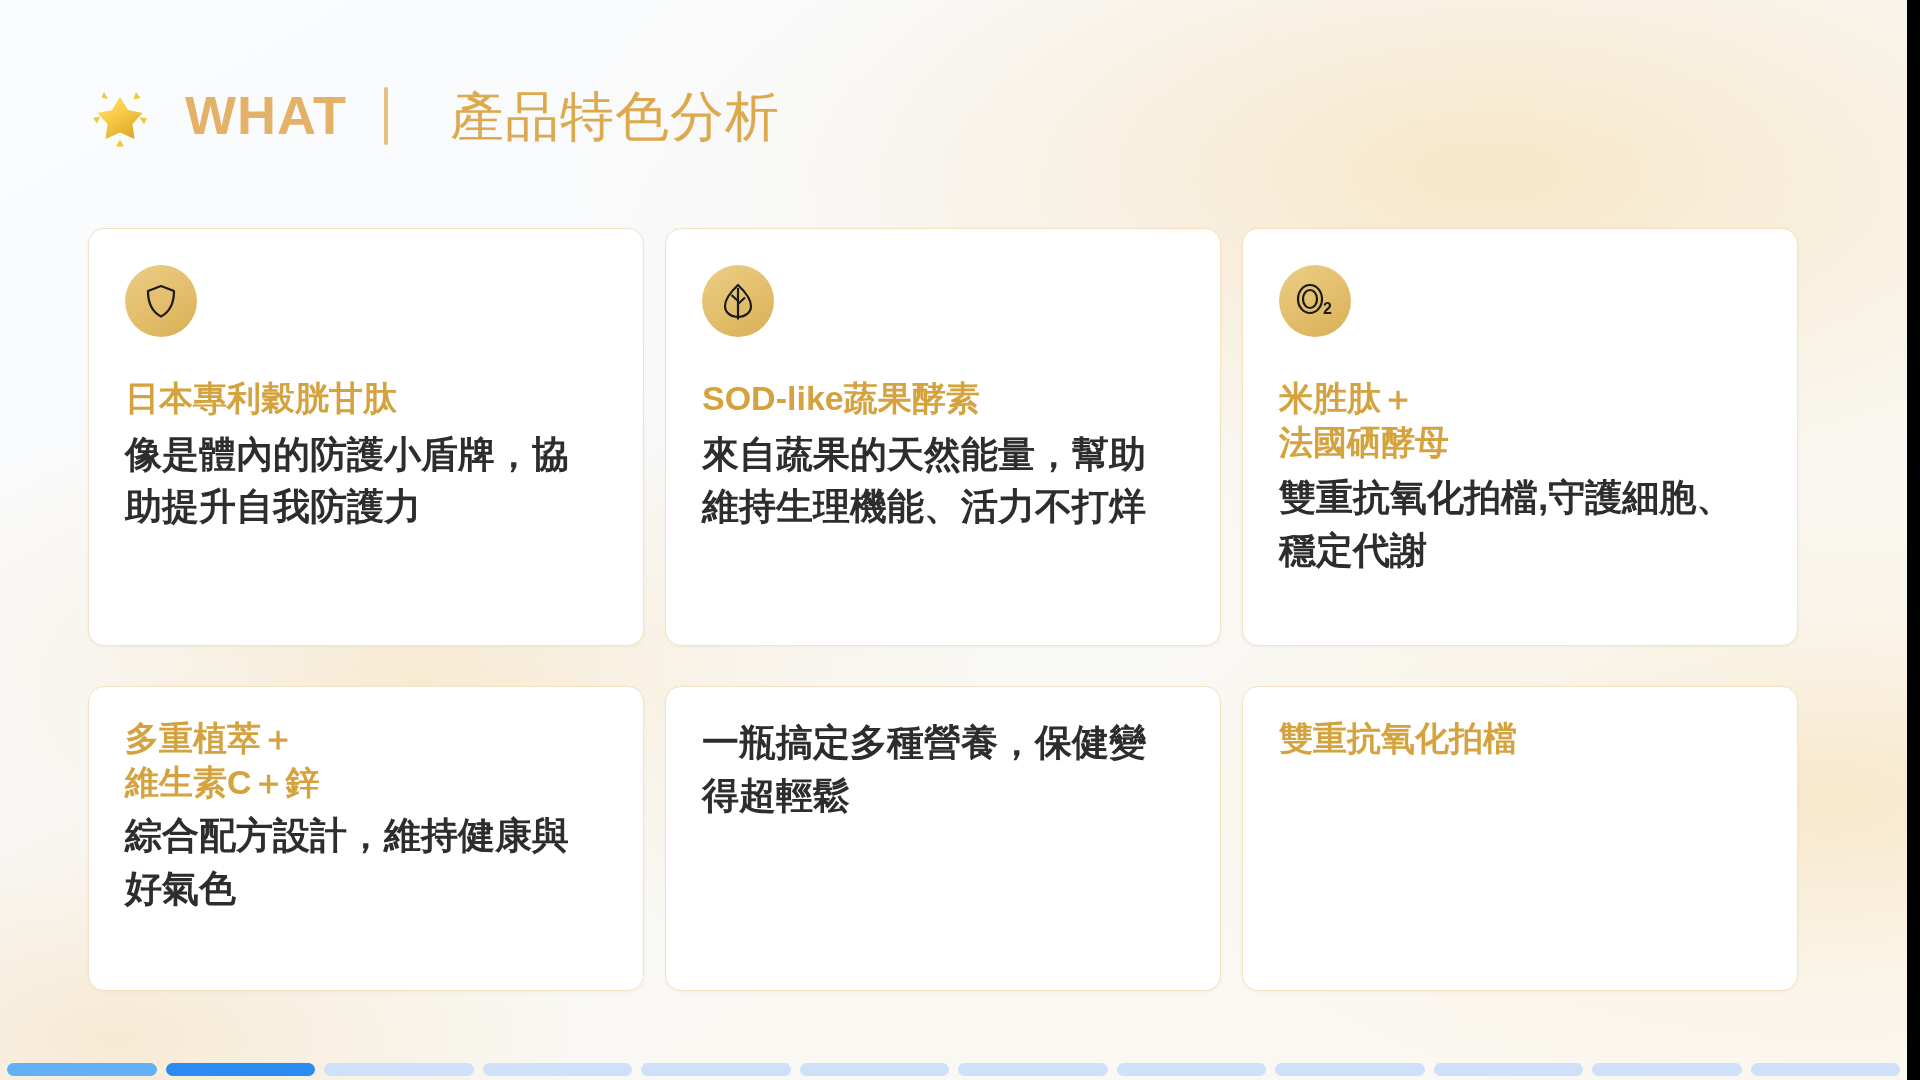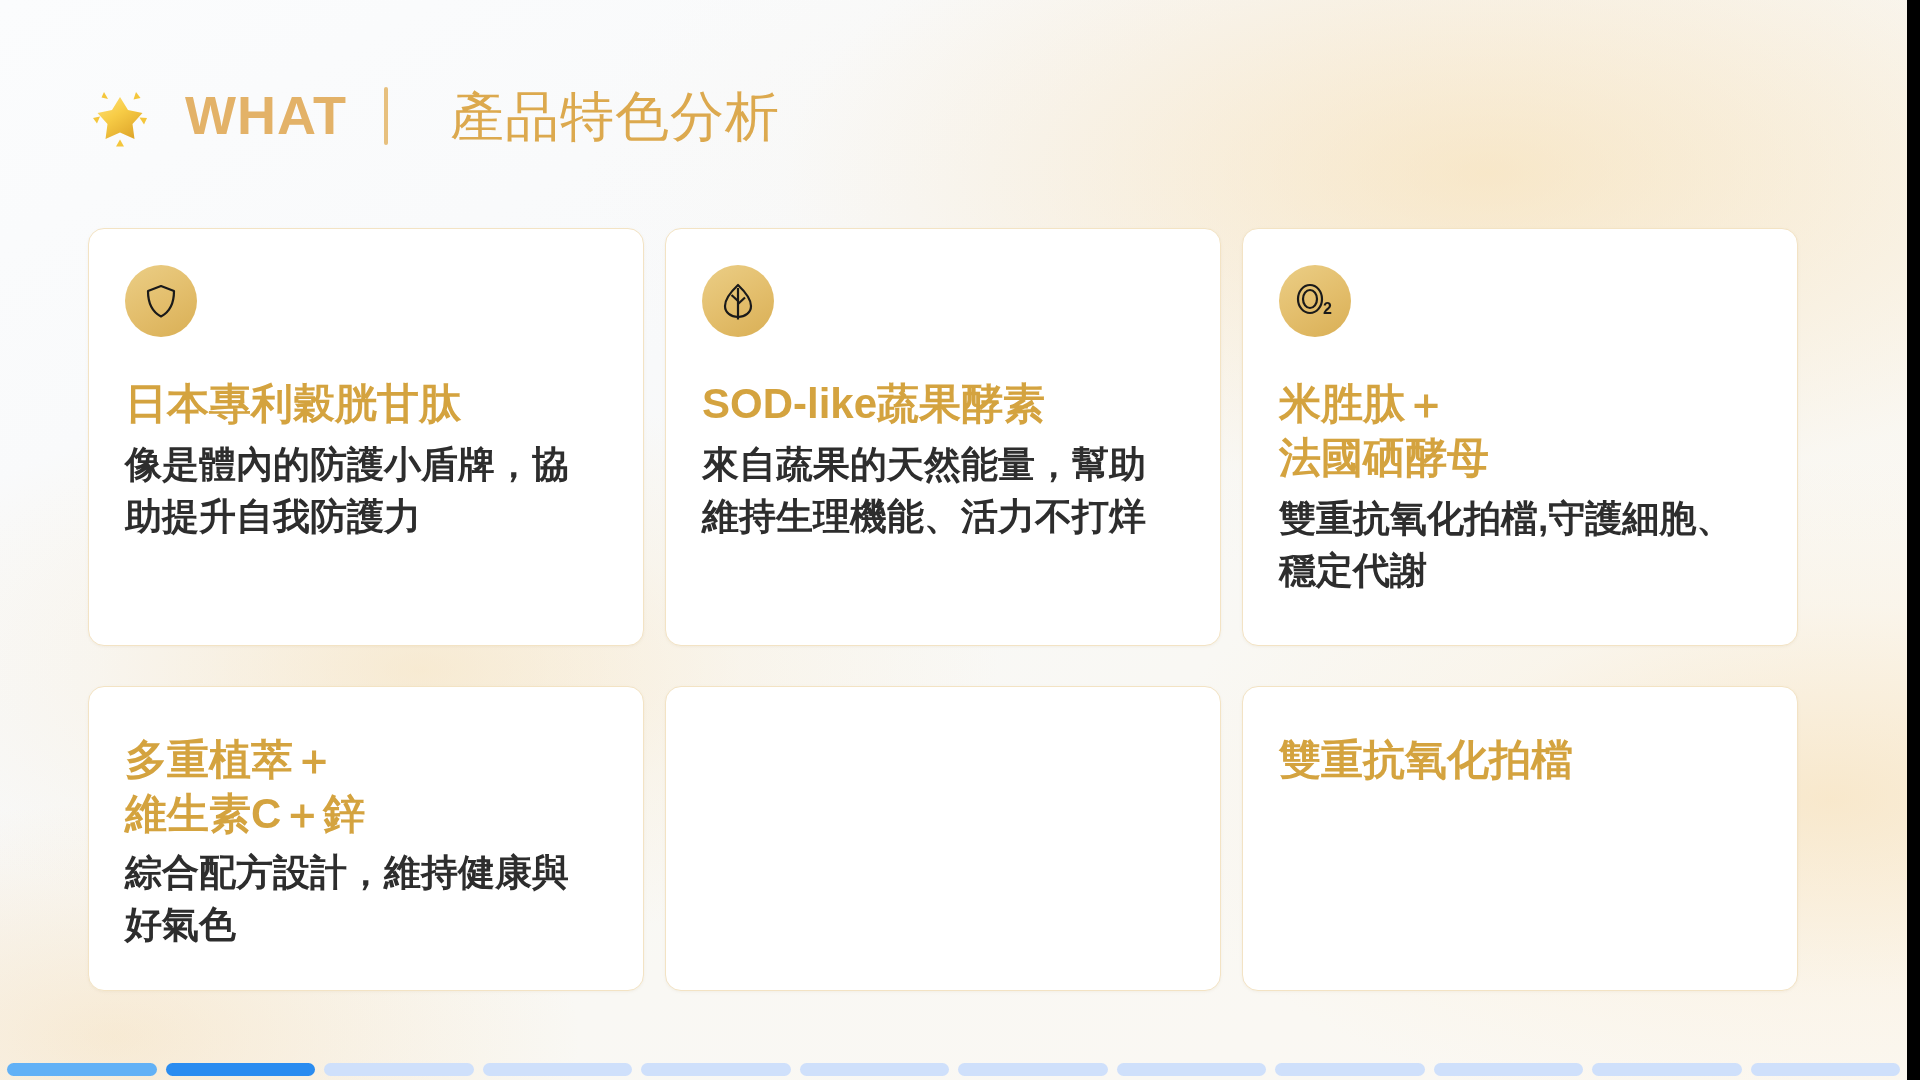--- a/index.html
+++ b/index.html
@@ -58,32 +58,32 @@
 
   .card {
     background:#ffffff;
     border:1.5px solid #F3E3C4;
     border-radius:16px;
     padding:36px 36px 26px 36px;
     box-shadow:0 1px 3px rgba(180,160,120,0.10);
     overflow:hidden;
     position:relative;
   }
-  .card.compact { padding-top:46px; }
+  .card.compact { padding-top:30px; }
 
   .icon-badge {
     width:72px; height:72px; border-radius:50%;
     background:linear-gradient(150deg,#EBCE86 0%,#E3BE6C 52%,#D9AF55 100%);
     display:flex; align-items:center; justify-content:center;
     margin-bottom:40px;
   }
   .icon-badge svg { display:block; }
 
   .card-title {
-    color:#D4A33F; font-weight:bold; font-size:42px;
+    color:#D4A33F; font-weight:bold; font-size:34px;
     line-height:1.28; letter-spacing:0px;
     margin-bottom:8px;
     white-space:pre-line;
   }
   .card-body {
     color:#2D2D2D; font-weight:bold; font-size:37px;
     line-height:1.42; letter-spacing:0px;
     white-space:pre-line;
   }
   .card.compact .card-title { margin-bottom:6px; }
@@ -169,20 +169,22 @@
     </div>
 
     <div class="card compact">
       <div class="card-title">多重植萃＋
 維生素C＋鋅</div>
       <div class="card-body">綜合配方設計，維持健康與
 好氣色</div>
     </div>
 
     <div class="card compact">
+      <div class="card-body">一瓶搞定多種營養，保健變
+得超輕鬆</div>
     </div>
 
     <div class="card compact">
       <div class="card-title">雙重抗氧化拍檔</div>
     </div>
 
   </div>
 
   <div class="progress">
     <span class="seg s1"></span>

